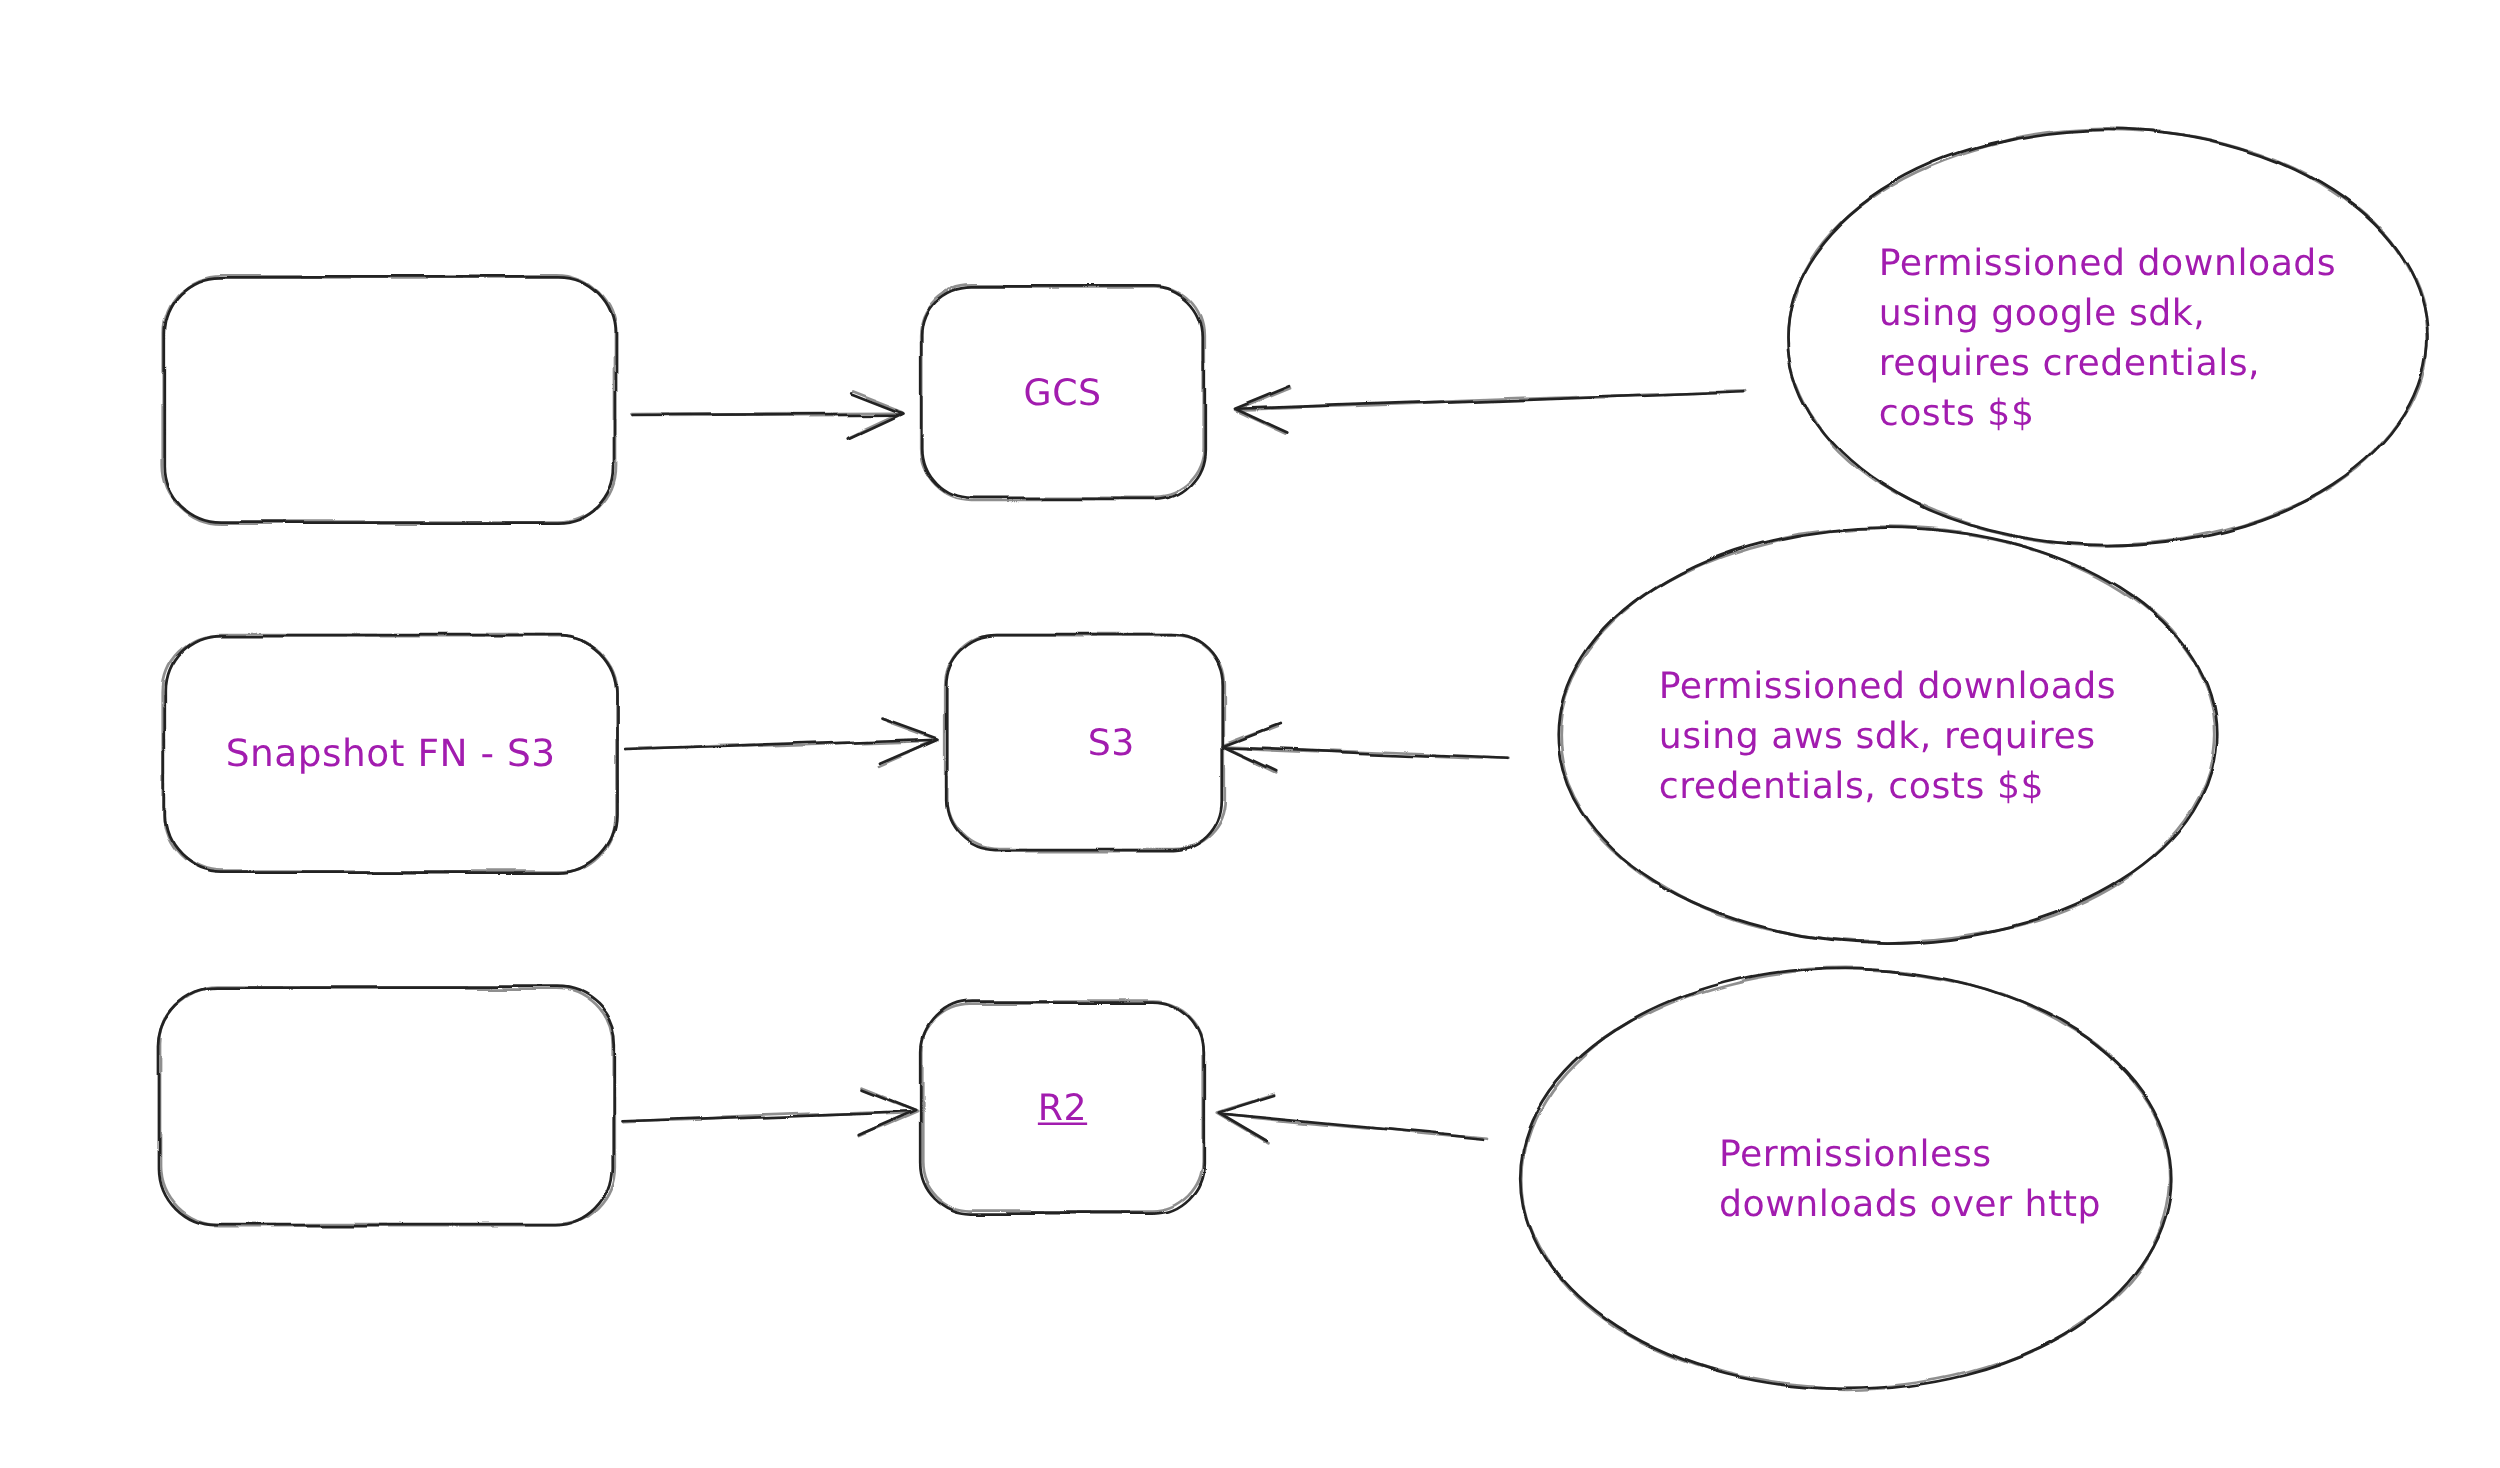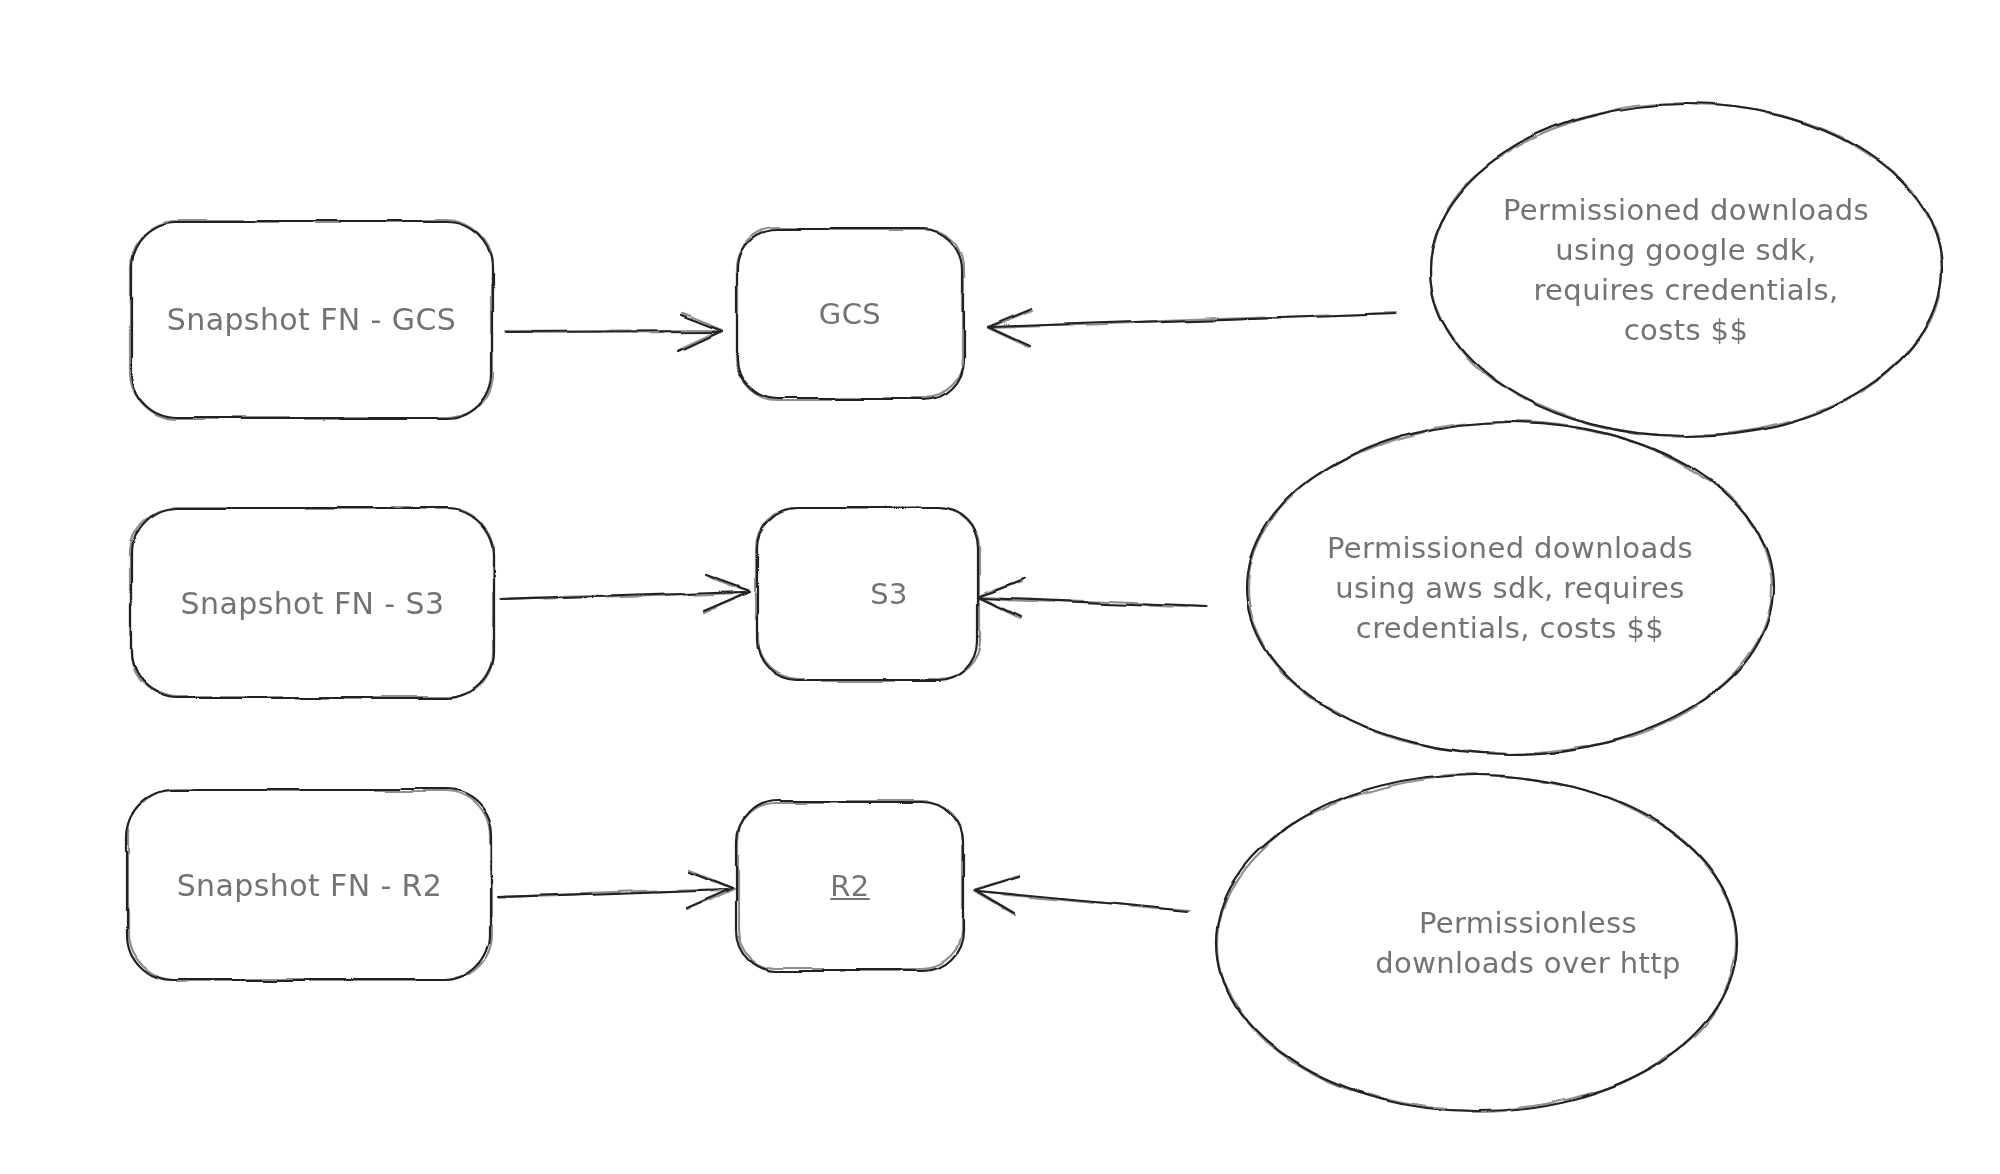--- a/index.html
+++ b/index.html
@@ -18,22 +18,22 @@
   .canvas svg {
     position: absolute;
     left: 0;
     top: 0;
   }
   .node-label {
     position: absolute;
     display: flex;
     align-items: center;
     justify-content: center;
-    text-align: center;
-    color: #737373;
+    text-align: left;
+    color: #a21caf;
     white-space: pre-line;
     letter-spacing: 0.4px;
     pointer-events: none;
   }
   .src-label { font-size: 30px; }
   .tgt-label { font-size: 29px; }
   .note-label { font-size: 29px; line-height: 40px; }
 
   
   .lbl-src-1 { left: 131px; top: 221px; width: 361px; height: 197px; }
@@ -89,31 +89,29 @@
         <polyline points="690,871 733,888 687,908"></polyline>
         <line x1="1188" y1="911" x2="978" y2="891"></line>
         <polyline points="1020,876 975,890 1014,913"></polyline>
       </g>
     </defs>
 
     <use href="#diagram-shapes" filter="url(#rough1)"></use>
     <use href="#diagram-shapes" filter="url(#rough2)" opacity="0.5"></use>
   </svg>
 
-  <div class="node-label src-label lbl-src-1">Snapshot FN - GCS</div>
   <div class="node-label tgt-label lbl-tgt-1">GCS</div>
   <div class="node-label note-label lbl-note-1">Permissioned downloads
 using google sdk,
 requires credentials,
 costs $$</div>
 
   <div class="node-label src-label lbl-src-2">Snapshot FN - S3</div>
   <div class="node-label tgt-label lbl-tgt-2">S3</div>
   <div class="node-label note-label lbl-note-2">Permissioned downloads
 using aws sdk, requires
 credentials, costs $$</div>
 
-  <div class="node-label src-label lbl-src-3">Snapshot FN - R2</div>
   <div class="node-label tgt-label lbl-tgt-3">R2</div>
   <div class="node-label note-label lbl-note-3">Permissionless
 downloads over http</div>
 
 </div>
 
 </body></html>

